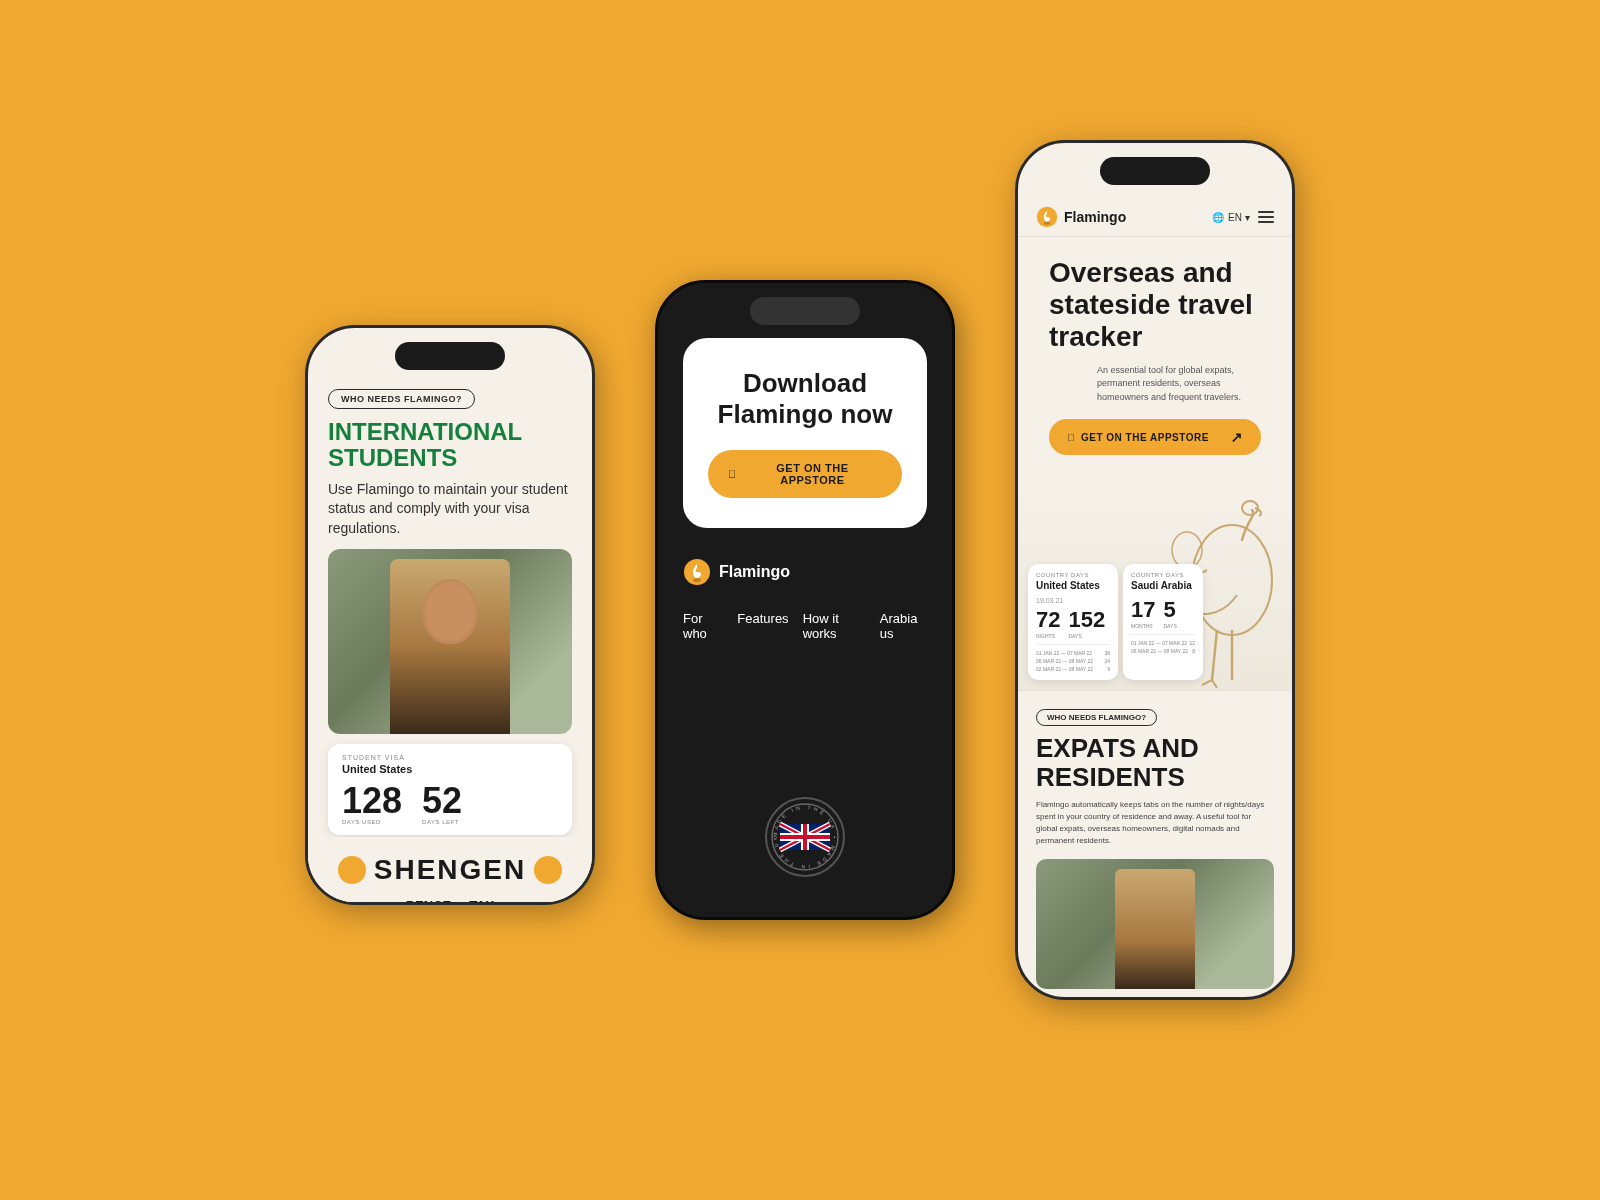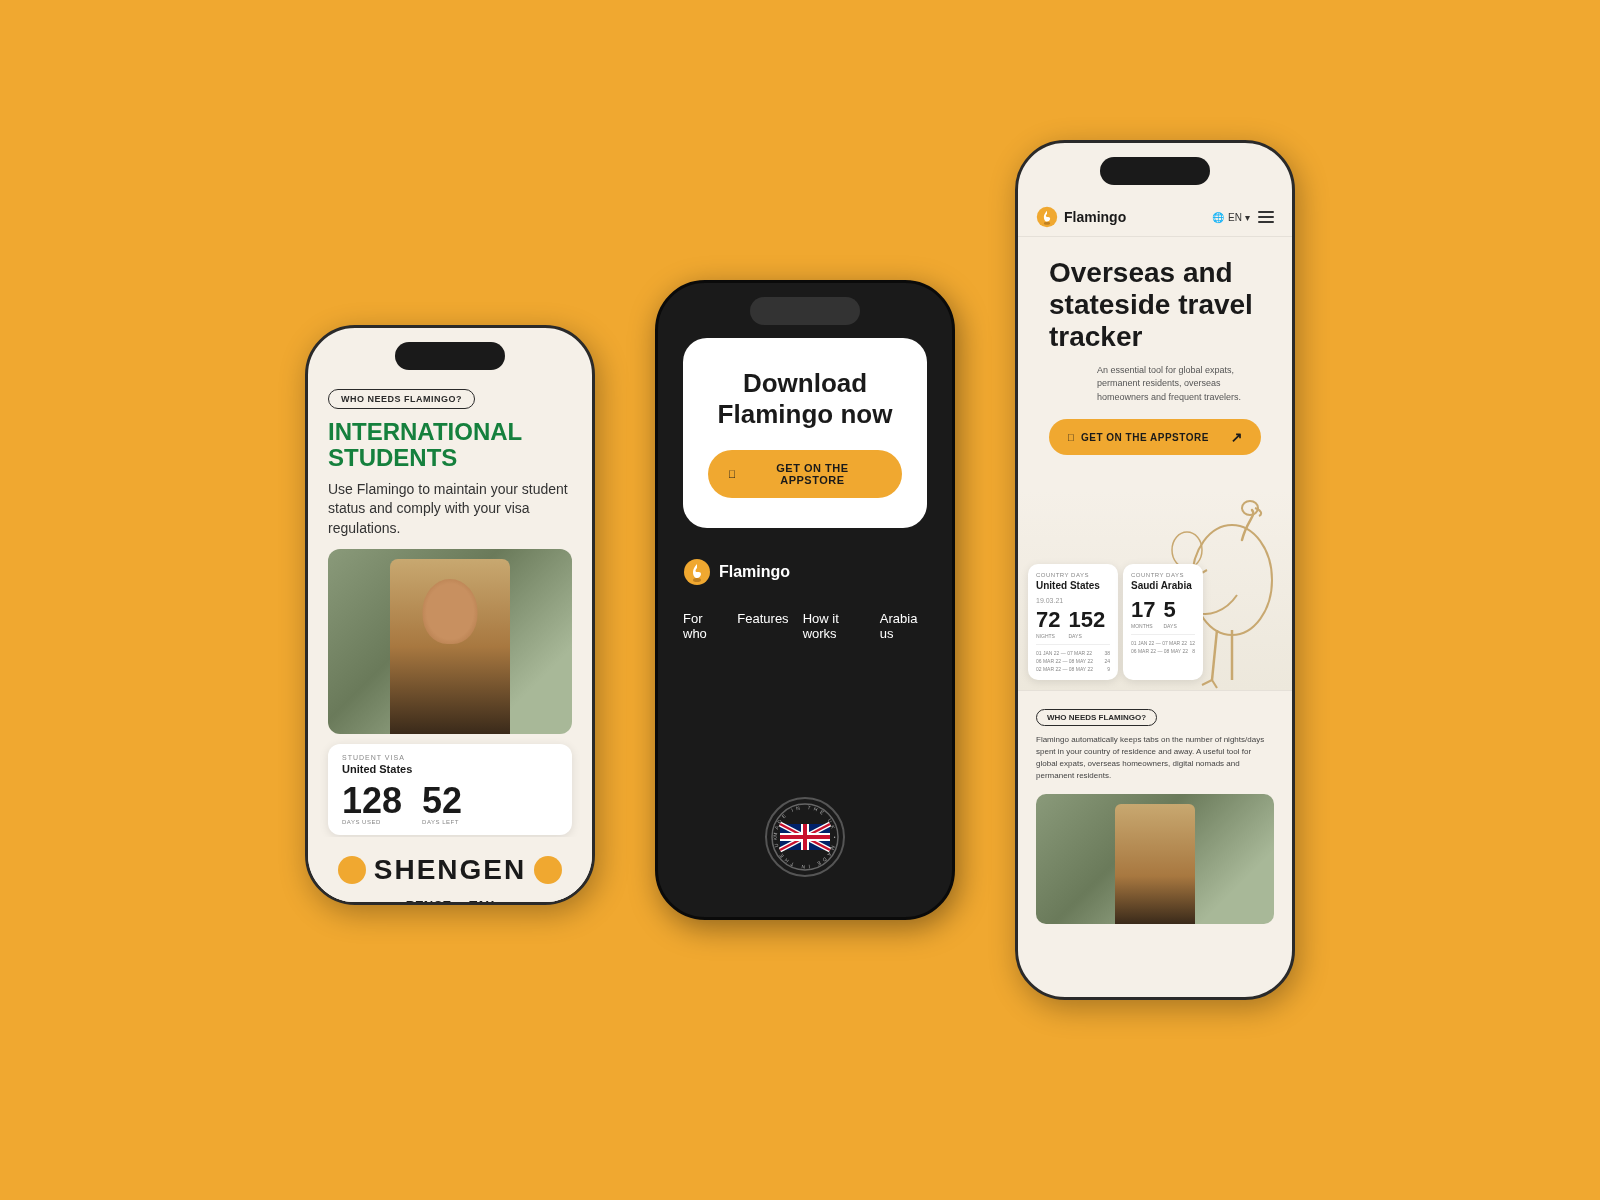--- a/index.html
+++ b/index.html
@@ -661,20 +661,21 @@
                 <span>06 MAR 22 — 08 MAY 22</span>
                   <span>8</span>
               </div>
             </div>
           </div>
         </div>
       </div>
 
       <div class="phone-3-section2">
         <div class="section2-badge">WHO NEEDS FLAMINGO?</div>
+        <div class="section2-title">EXPATS AND<br>RESIDENTS</div>
         <div class="section2-desc">Flamingo automatically keeps tabs on the number of nights/days spent in your country of residence and away. A useful tool for global expats, overseas homeowners, digital nomads and permanent residents.</div>
         <div class="section2-photo">
           <div class="section2-person"></div>
         </div>
       </div>
     </div>
   </div>
 
 </div>
 

